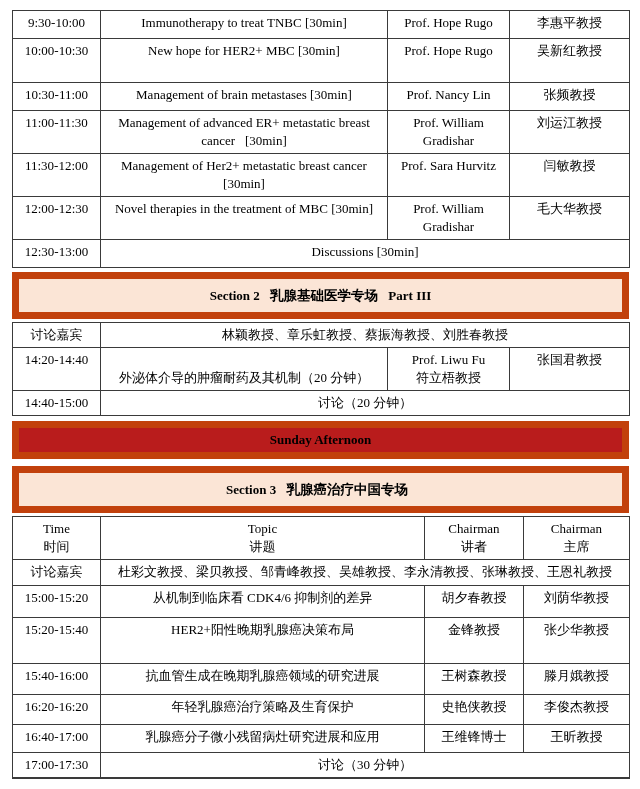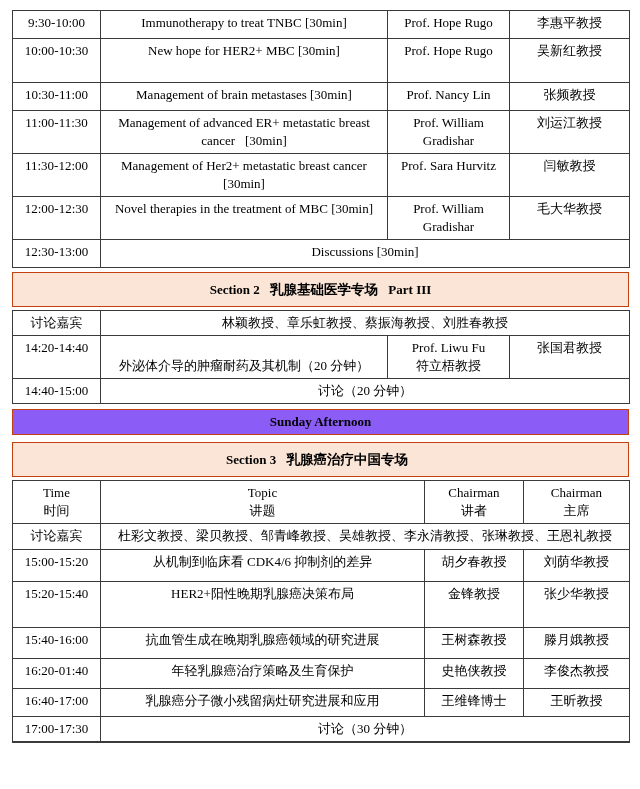--- a/index.html
+++ b/index.html
@@ -22,25 +22,25 @@
   table.last { border-bottom:2px solid #3a3a3a; }
   td.c-panel { text-align:left; padding-left:8px;margin-top:28px; }
 
   tr.h23{height:23px} tr.h24{height:24px} tr.h26{height:26px}
   tr.h28{height:28px} tr.h29{height:44px} tr.h30{height:30px}
   tr.h31{height:31px} tr.h32{height:32px} tr.h33{height:46px}
   tr.h38{height:38px} tr.h40{height:40px} tr.h70{height:70px}
   tr.h42{height:42px}
 
   .banner {
-    border:1px solid #c2410c; text-align:center; font-weight:bold;
+    border:7px solid #c2410c; text-align:center; font-weight:bold;
     font-size:13px; line-height:18px;
   }
   .banner.peach { background:#fbe5d6; padding:7px 0; margin:4px 0 3px 0; }
-  .banner.blue  { background:#8b5cf6; padding:3px 0; margin:5px 0 7px 0; }
+  .banner.blue  { background:#b91c1c; padding:3px 0; margin:5px 0 7px 0; }
   .banner .b-zh {
     font-family:"DejaVu Sans","Liberation Sans",sans-serif;
     font-size:13.5px; margin:0 7px;
   }
   .sec3gap { margin-bottom:6px; }
 </style>
 </head>
 <body>
 
 <div class="wrap">
@@ -176,21 +176,21 @@
       <td>金锋教授</td>
       <td>张少华教授</td>
     </tr>
     <tr class="h31">
       <td>15:40-16:00</td>
       <td>抗血管生成在晚期乳腺癌领域的研究进展</td>
       <td>王树森教授</td>
       <td>滕月娥教授</td>
     </tr>
     <tr class="h30">
-      <td>16:20-01:40</td>
+      <td>16:20-16:20</td>
       <td>年轻乳腺癌治疗策略及生育保护</td>
       <td>史艳侠教授</td>
       <td>李俊杰教授</td>
     </tr>
     <tr class="h28">
       <td>16:40-17:00</td>
       <td>乳腺癌分子微小残留病灶研究进展和应用</td>
       <td>王维锋博士</td>
       <td>王昕教授</td>
     </tr>

